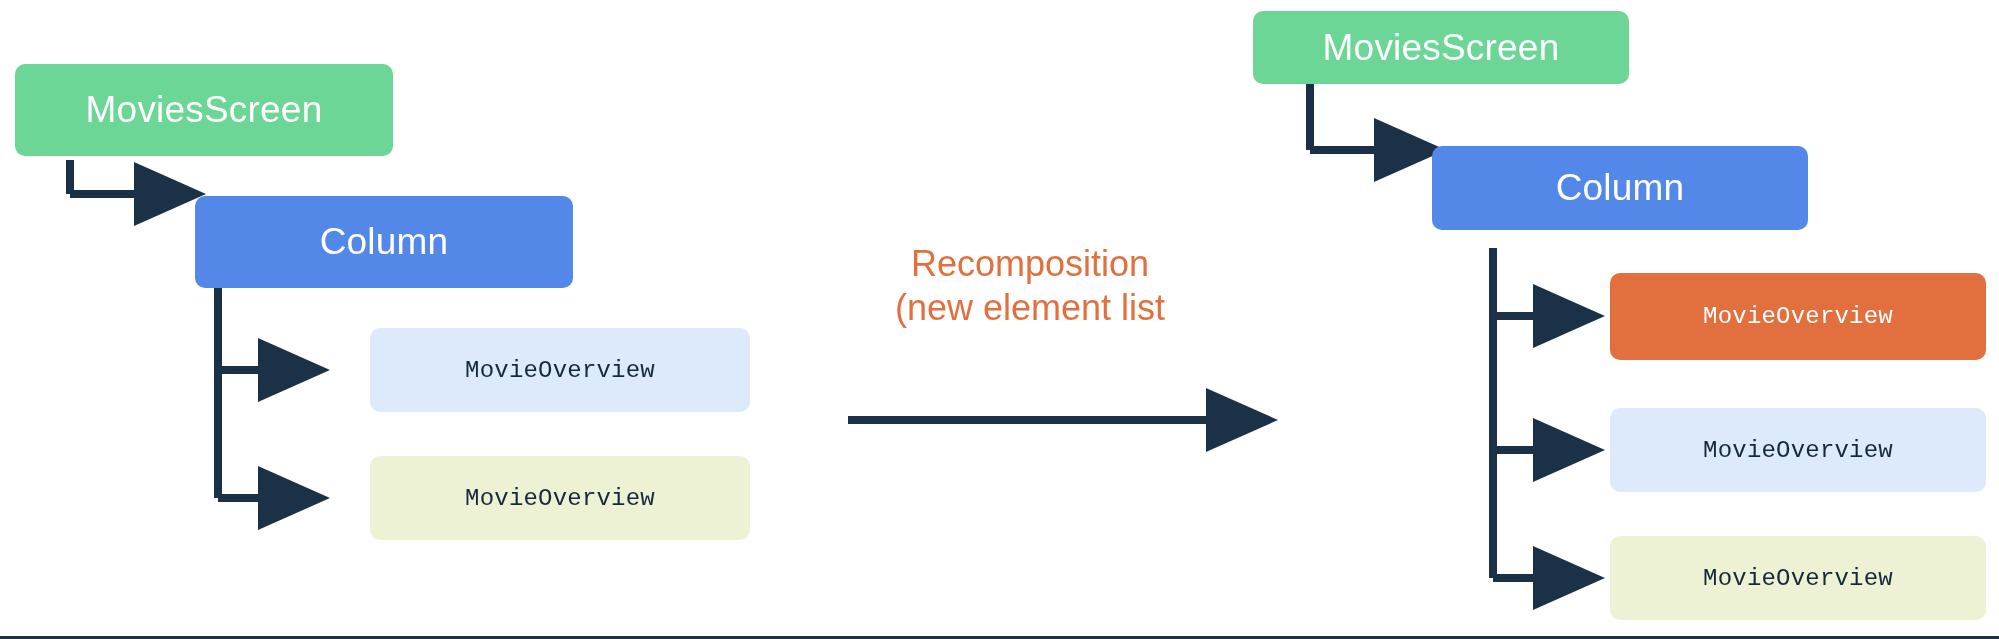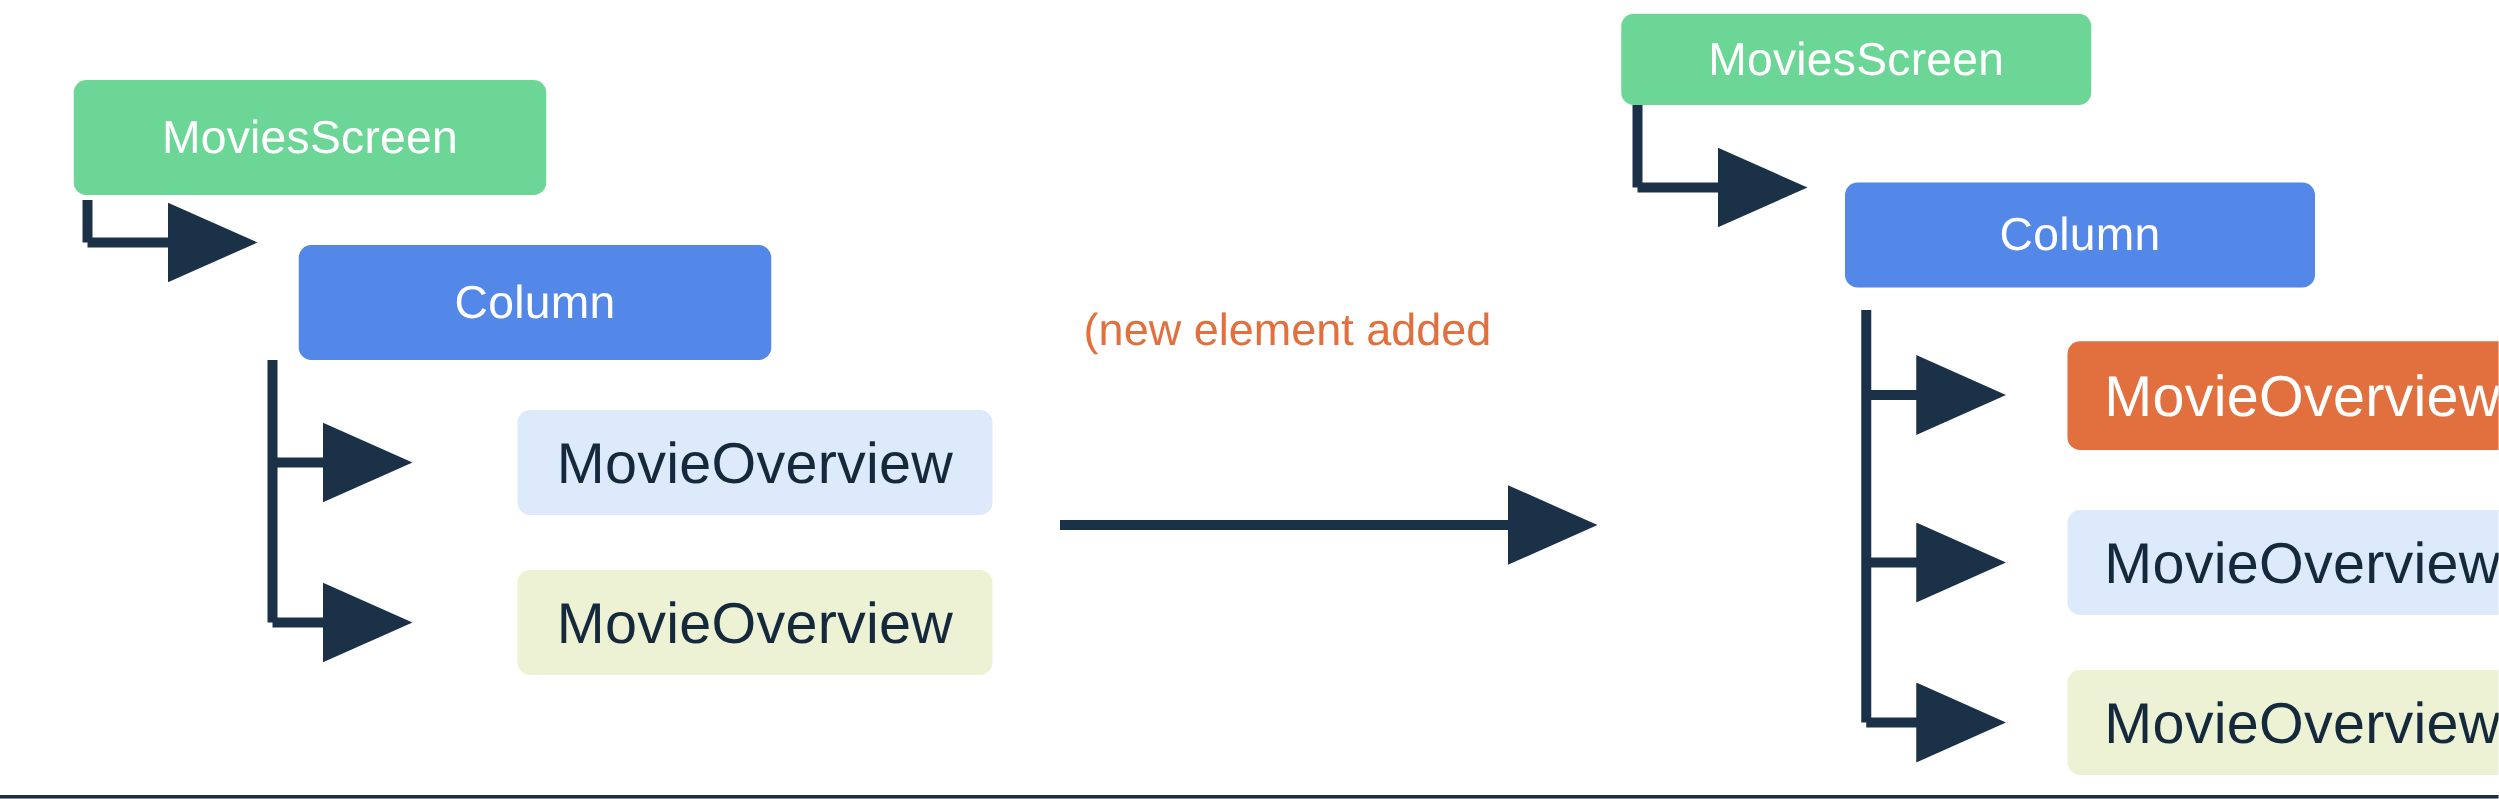--- a/index.html
+++ b/index.html
@@ -24,24 +24,23 @@
     position: absolute;
     display: flex;
     align-items: center;
     justify-content: center;
     border-radius: 10px;
     box-sizing: border-box;
     font-family: "Liberation Sans", sans-serif;
     font-weight: 400;
     letter-spacing: 0.2px;
     white-space: nowrap;
-    margin-left: 44px;
   }
   .node-lg { font-size: 37px; }
-  .node-md { font-size: 46px; }
+  .node-md { font-size: 24px; font-family: Liberation Mono, monospace; }
 
   .svg-layer {
     position: absolute;
     left: 0;
     top: 0;
     width: 1999px;
     height: 639px;
     pointer-events: none;
   }
   .mid-caption {
@@ -104,21 +103,22 @@
 
   <div class="node node-md" style="left:370px; top:328px; width:380px; height:84px; background:#DCEAFB; color:#15293C;">
     <span>MovieOverview</span>
   </div>
 
   <div class="node node-md" style="left:370px; top:456px; width:380px; height:84px; background:#EDF2D4; color:#15293C;">
     <span>MovieOverview</span>
   </div>
 
   <div class="mid-caption" style="left:835px; top:242px; width:390px; color:#E2703E;">
-    <div>(new element added</div>
+    <div>Recomposition</div>
+    <div>(new element list</div>
   </div>
 
   <div class="node node-lg" style="left:1253px; top:11px; width:376px; height:73px; background:#6CD697; color:#FFFFFF;">
     <span>MoviesScreen</span>
   </div>
 
   <div class="node node-lg" style="left:1432px; top:146px; width:376px; height:84px; background:#5387E8; color:#FFFFFF;">
     <span>Column</span>
   </div>
 

